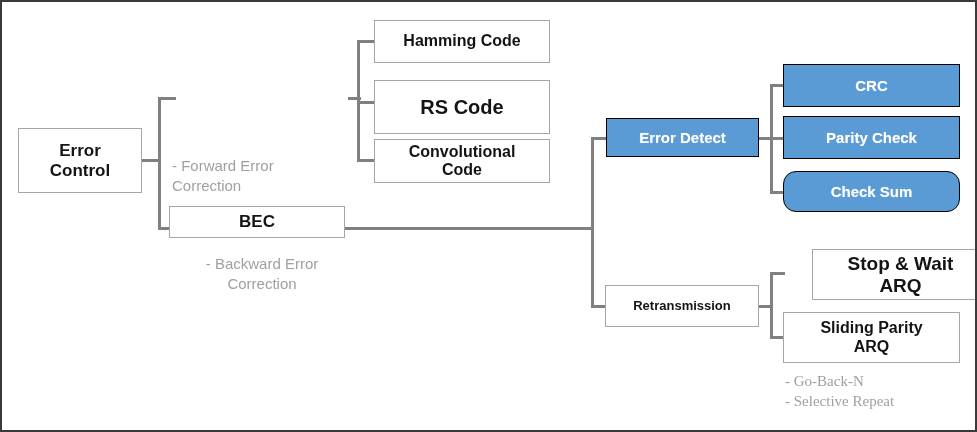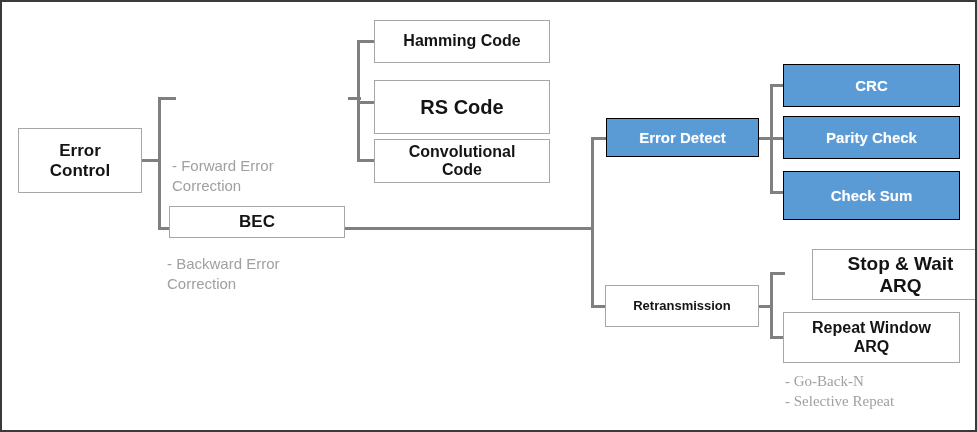--- a/index.html
+++ b/index.html
@@ -92,42 +92,42 @@
 
   <div class="node white" style="left:16px; top:126px; width:124px; height:65px; font-size:17px; white-space:pre-line;">Error
 Control</div>
 
 
   <div class="note" style="left:170px; top:122px; width:180px;margin-top:32px;">- Forward Error
   Correction</div>
 
   <div class="node white" style="left:167px; top:204px; width:176px; height:32px; font-size:17px;">BEC</div>
 
-  <div class="note" style="left:165px; top:252px; width:190px;">- Backward Error
+  <div class="note" style="left:165px; top:252px; width:190px;text-align:center;">- Backward Error
   Correction</div>
 
   <div class="node white" style="left:372px; top:18px; width:176px; height:43px; font-size:16px;">Hamming Code</div>
 
   <div class="node white" style="left:372px; top:78px; width:176px; height:54px; font-size:20px;">RS Code</div>
 
   <div class="node blue" style="left:604px; top:116px; width:153px; height:39px; font-size:15px;">Error Detect</div>
 
   <div class="node white" style="left:372px; top:137px; width:176px; height:44px; font-size:16px; white-space:pre-line;">Convolutional
 Code</div>
 
   <div class="node blue" style="left:781px; top:62px; width:177px; height:43px; font-size:15px;">CRC</div>
 
   <div class="node blue" style="left:781px; top:114px; width:177px; height:43px; font-size:15px;">Parity Check</div>
 
-  <div class="node blue" style="left:781px; top:169px; width:177px; height:49px; font-size:15px;">Check Sum</div>
+  <div class="node blue" style="left:781px; top:169px; width:177px; height:41px; font-size:15px;border-radius:13px;">Check Sum</div>
 
   <div class="node white" style="left:603px; top:283px; width:154px; height:42px; font-size:13px;">Retransmission</div>
 
   <div class="node white" style="left:810px; top:247px; width:177px; height:51px; font-size:19px; white-space:pre-line;">Stop &amp; Wait
 ARQ</div>
 
-  <div class="node white" style="left:781px; top:310px; width:177px; height:51px; font-size:16px; white-space:pre-line;">Repeat Window
+  <div class="node white" style="left:781px; top:310px; width:177px; height:51px; font-size:16px; white-space:pre-line;">Sliding Parity
 ARQ</div>
 
   <div class="note" style="left:783px; top:369px; width:190px;font-family:Liberation Serif, serif;">- Go-Back-N
 - Selective Repeat</div>
 
 </div>
 
 </body></html>

